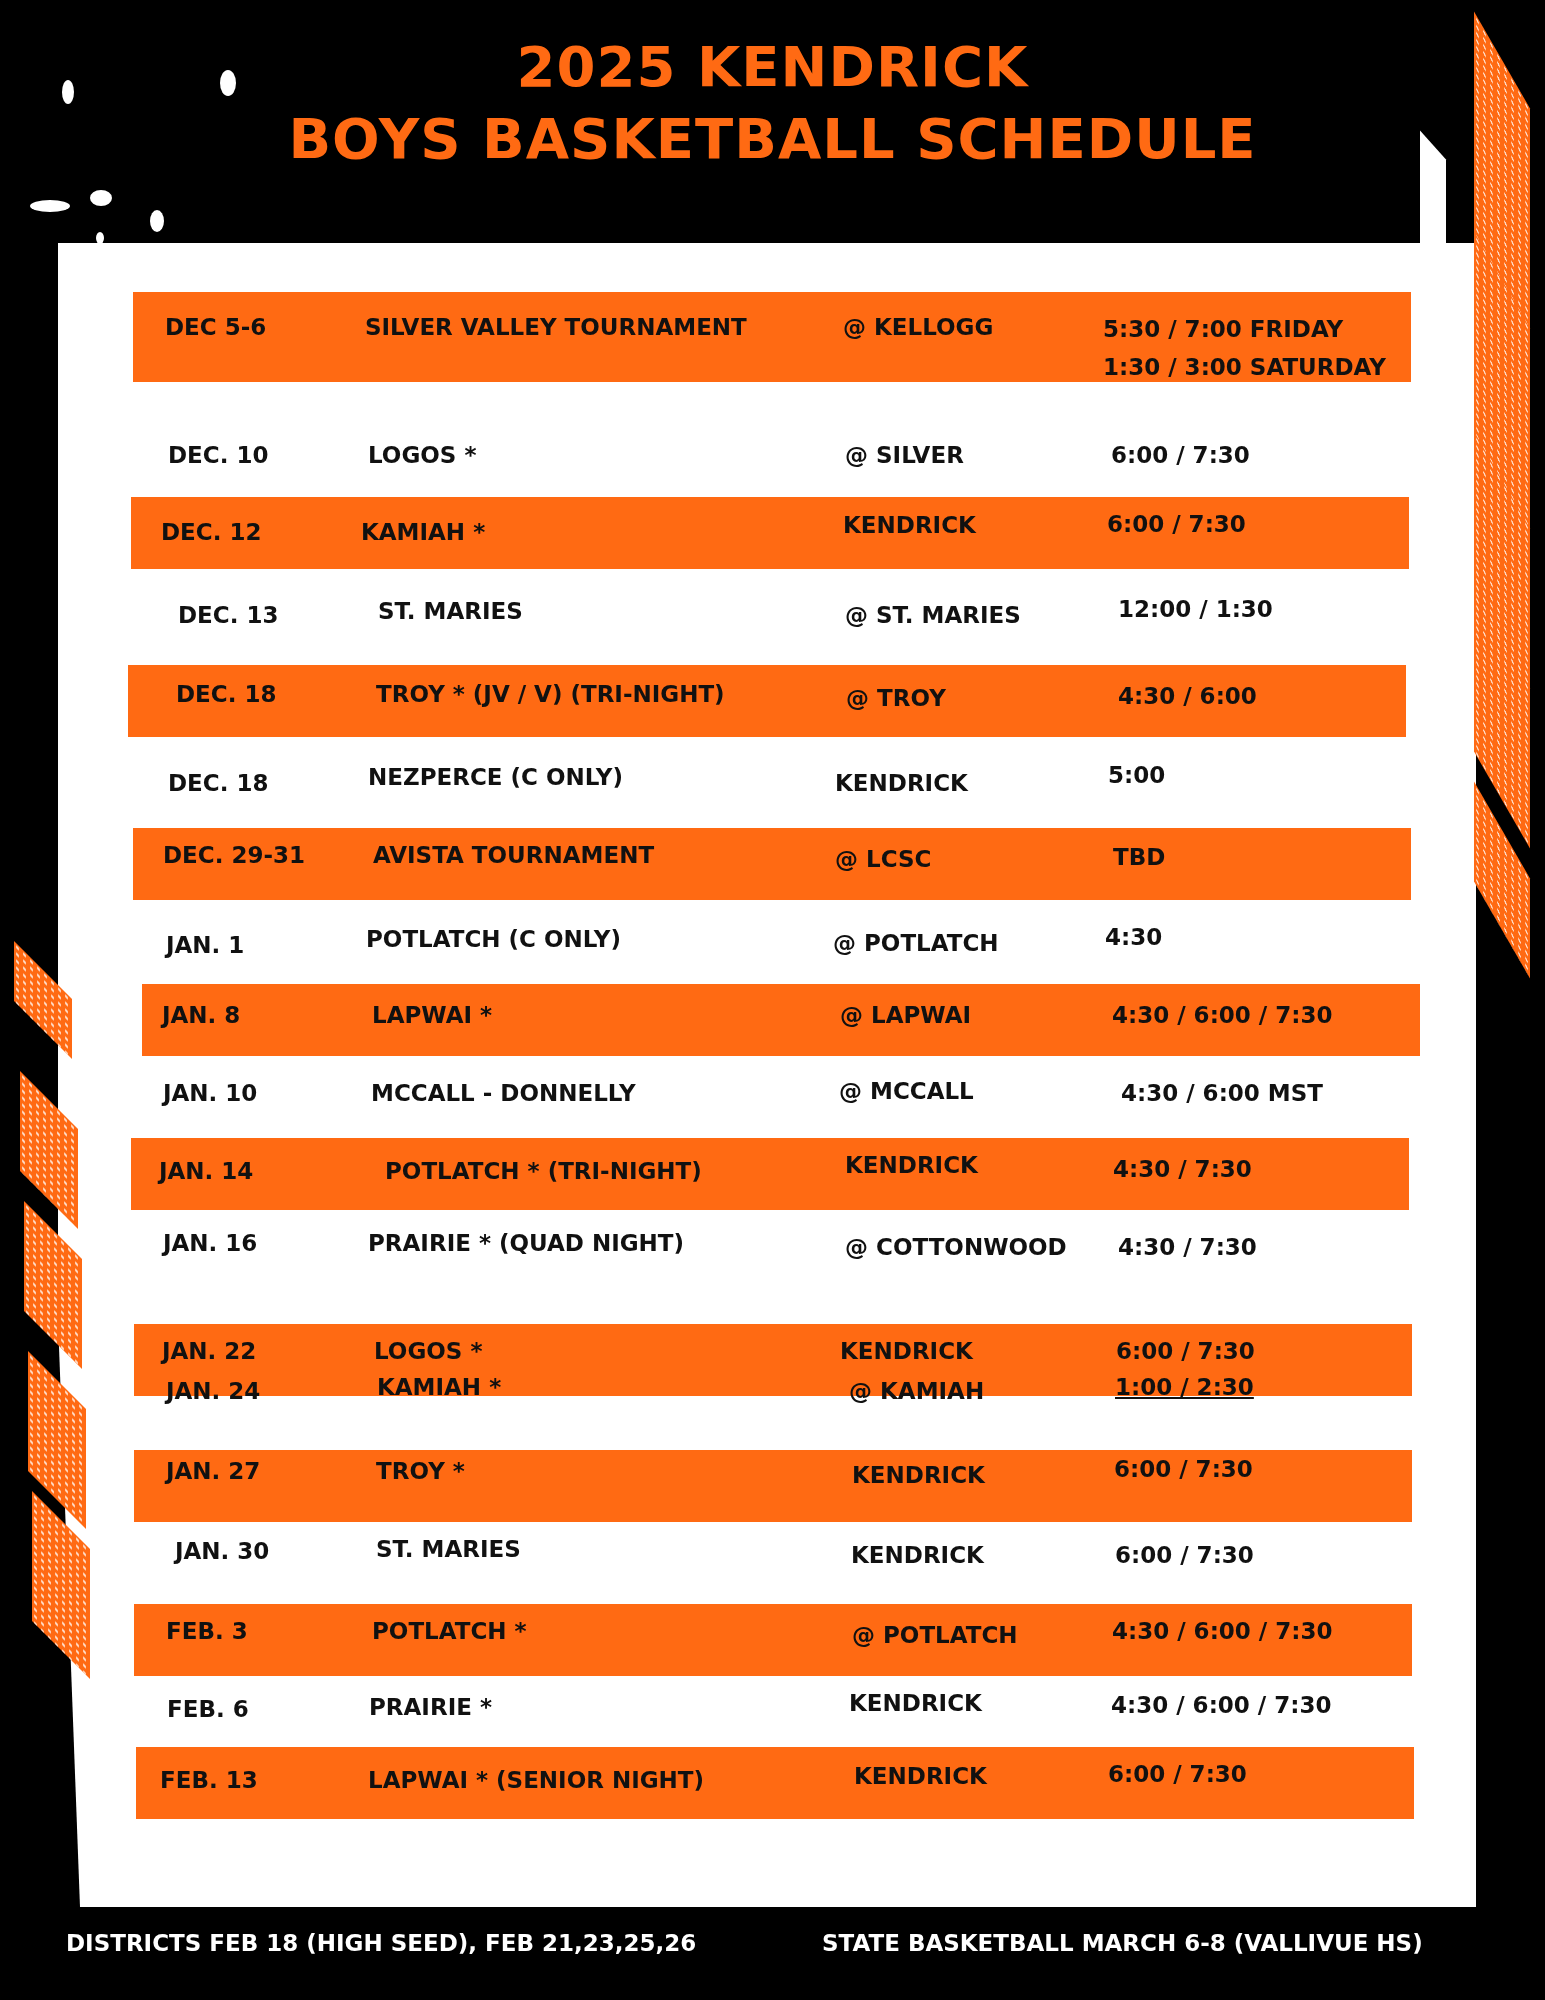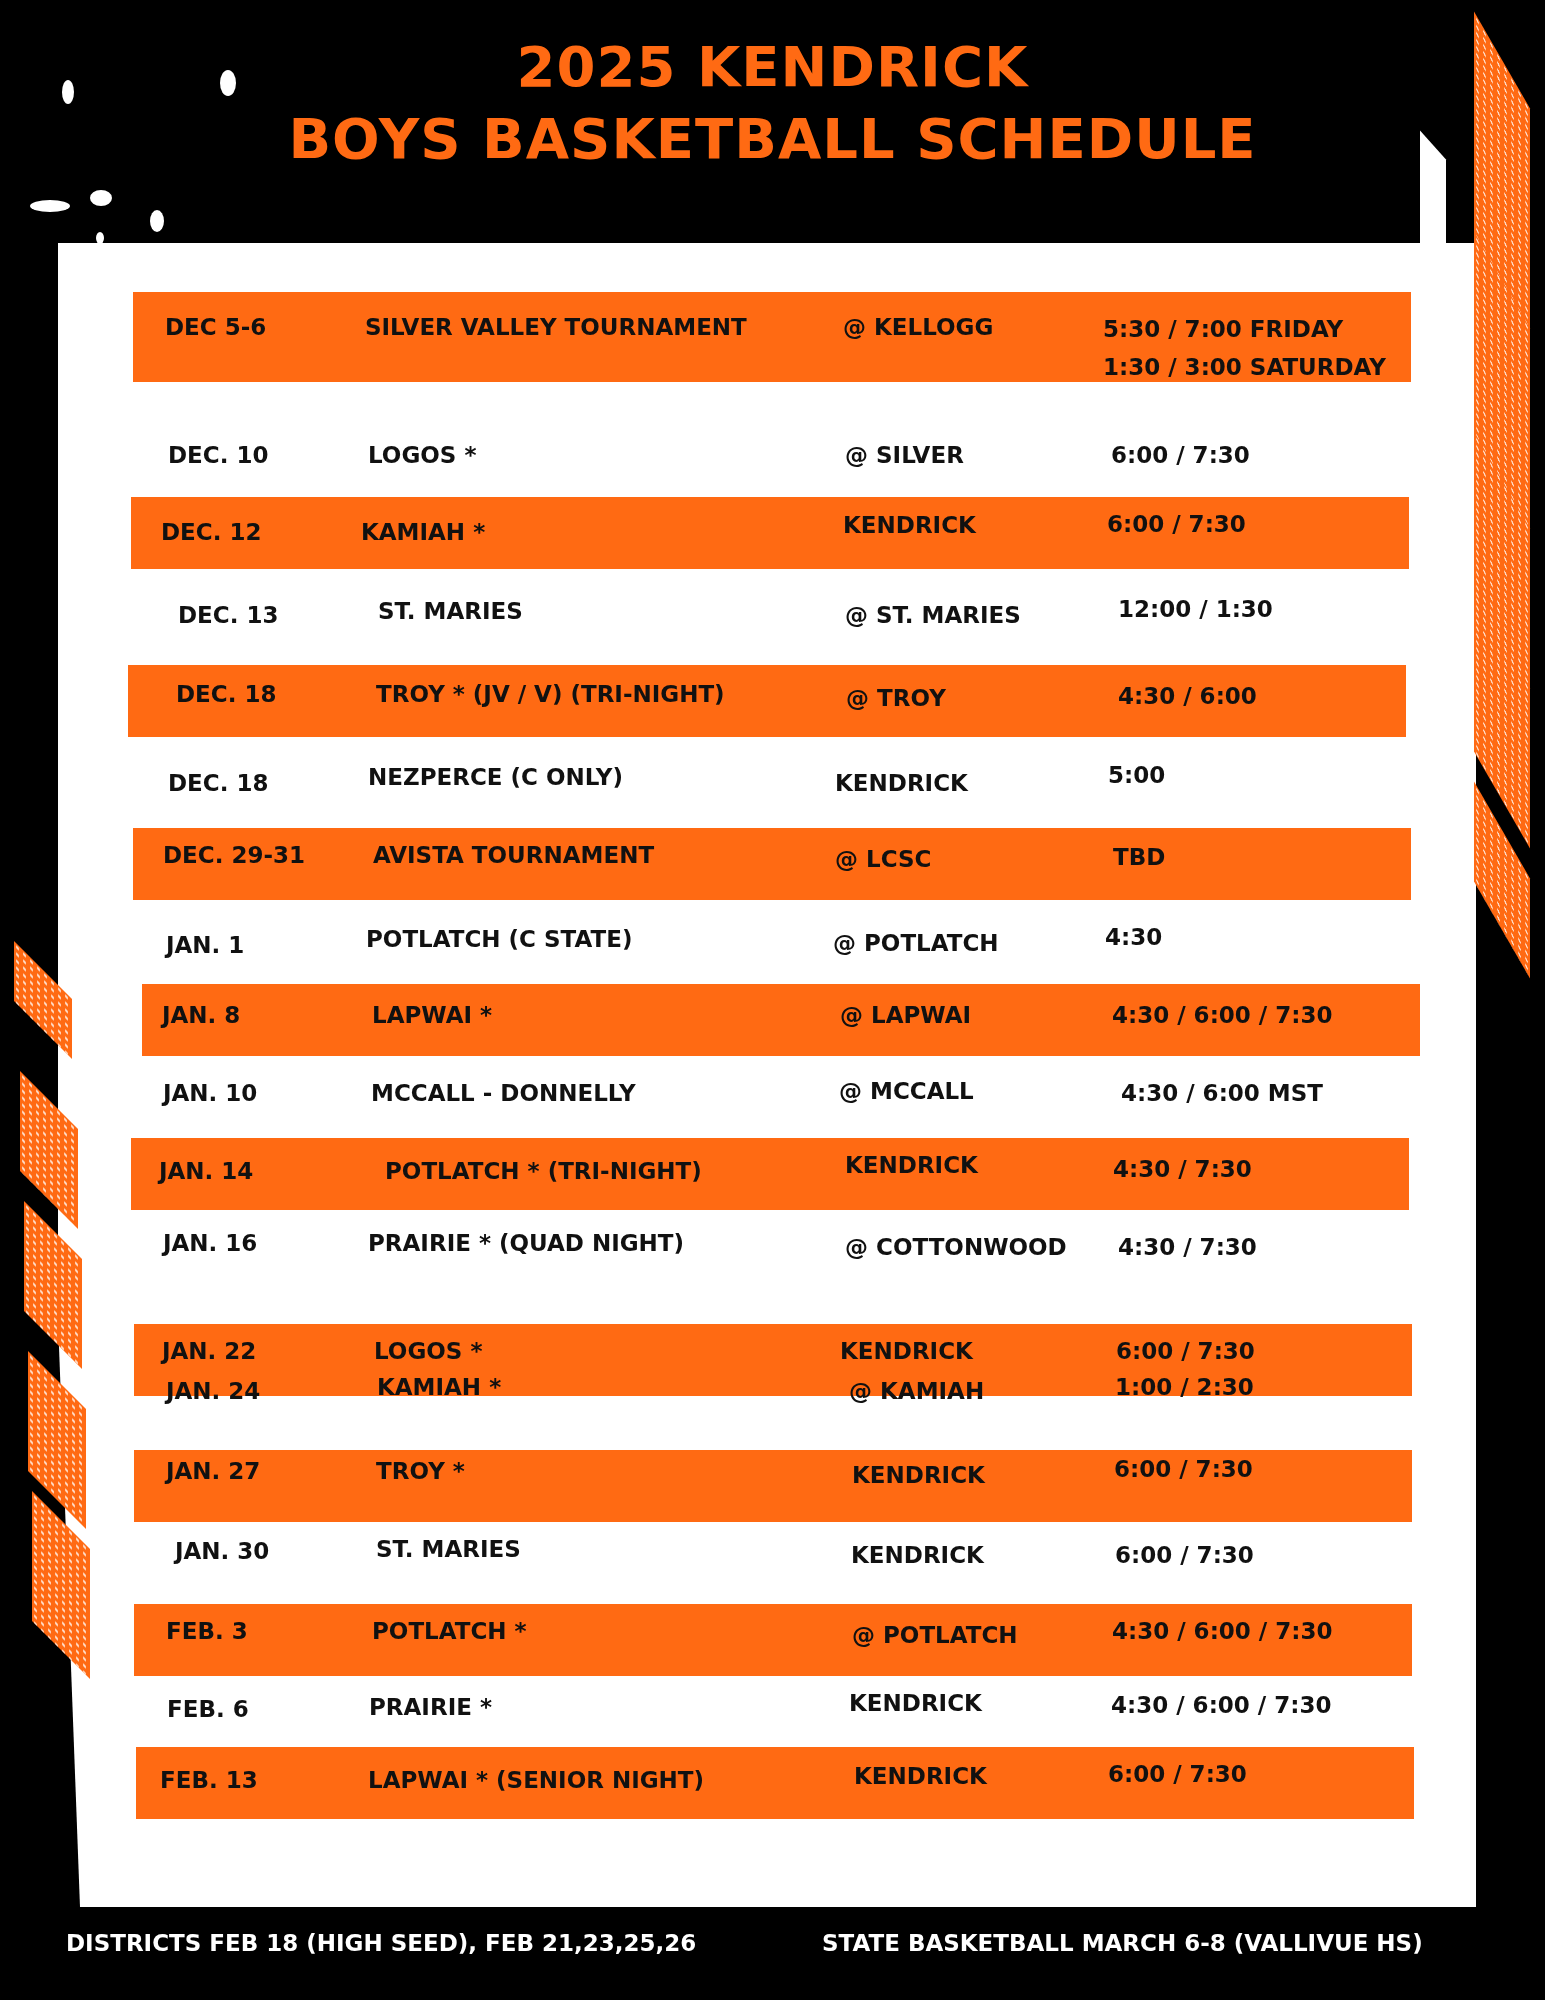--- a/index.html
+++ b/index.html
@@ -129,21 +129,21 @@
 
   <div class="row orange" style="left:133px;top:828px;width:1278px;">
     <span class="cell date" style="top:14px;left:30px;">DEC. 29-31</span>
     <span class="cell opp" style="top:14px;left:240px;">AVISTA TOURNAMENT</span>
     <span class="cell loc" style="top:18px;left:702px;">@ LCSC</span>
     <span class="cell time" style="top:10px;left:980px;">TBD</span>
   </div>
 
   <div class="row" style="left:133px;top:910px;width:1278px;">
     <span class="cell date" style="top:22px;left:33px;">JAN. 1</span>
-    <span class="cell opp" style="top:16px;left:233px;">POTLATCH (C STATE)</span>
+    <span class="cell opp" style="top:16px;left:233px;">POTLATCH (C ONLY)</span>
     <span class="cell loc" style="top:20px;left:700px;">@ POTLATCH</span>
     <span class="cell time" style="top:8px;left:972px;">4:30</span>
   </div>
 
   <div class="row orange" style="left:142px;top:984px;width:1278px;">
     <span class="cell date" style="top:18px;left:20px;">JAN. 8</span>
     <span class="cell opp" style="top:18px;left:230px;">LAPWAI *</span>
     <span class="cell loc" style="top:18px;left:698px;">@ LAPWAI</span>
     <span class="cell time" style="top:12px;left:970px;">4:30 / 6:00 / 7:30</span>
   </div>
@@ -173,21 +173,21 @@
     <span class="cell date" style="top:14px;left:28px;">JAN. 22</span>
     <span class="cell opp" style="top:14px;left:240px;">LOGOS *</span>
     <span class="cell loc" style="top:14px;left:706px;">KENDRICK</span>
     <span class="cell time" style="top:8px;left:982px;">6:00 / 7:30</span>
   </div>
 
   <div class="row" style="left:133px;top:1366px;width:1278px;">
     <span class="cell date" style="top:12px;left:33px;">JAN. 24</span>
     <span class="cell opp" style="top:8px;left:244px;">KAMIAH *</span>
     <span class="cell loc" style="top:12px;left:716px;">@ KAMIAH</span>
-    <span class="cell time" style="top:2px;left:982px;">1:00 / 2:30</span>
+    <span class="cell time" style="top:2px;left:982px;text-decoration:underline;">1:00 / 2:30</span>
   </div>
 
   <div class="row orange" style="left:134px;top:1450px;width:1278px;">
     <span class="cell date" style="top:8px;left:32px;">JAN. 27</span>
     <span class="cell opp" style="top:8px;left:242px;">TROY *</span>
     <span class="cell loc" style="top:12px;left:718px;">KENDRICK</span>
     <span class="cell time" style="top:0px;left:980px;">6:00 / 7:30</span>
   </div>
 
   <div class="row" style="left:133px;top:1536px;width:1278px;">

